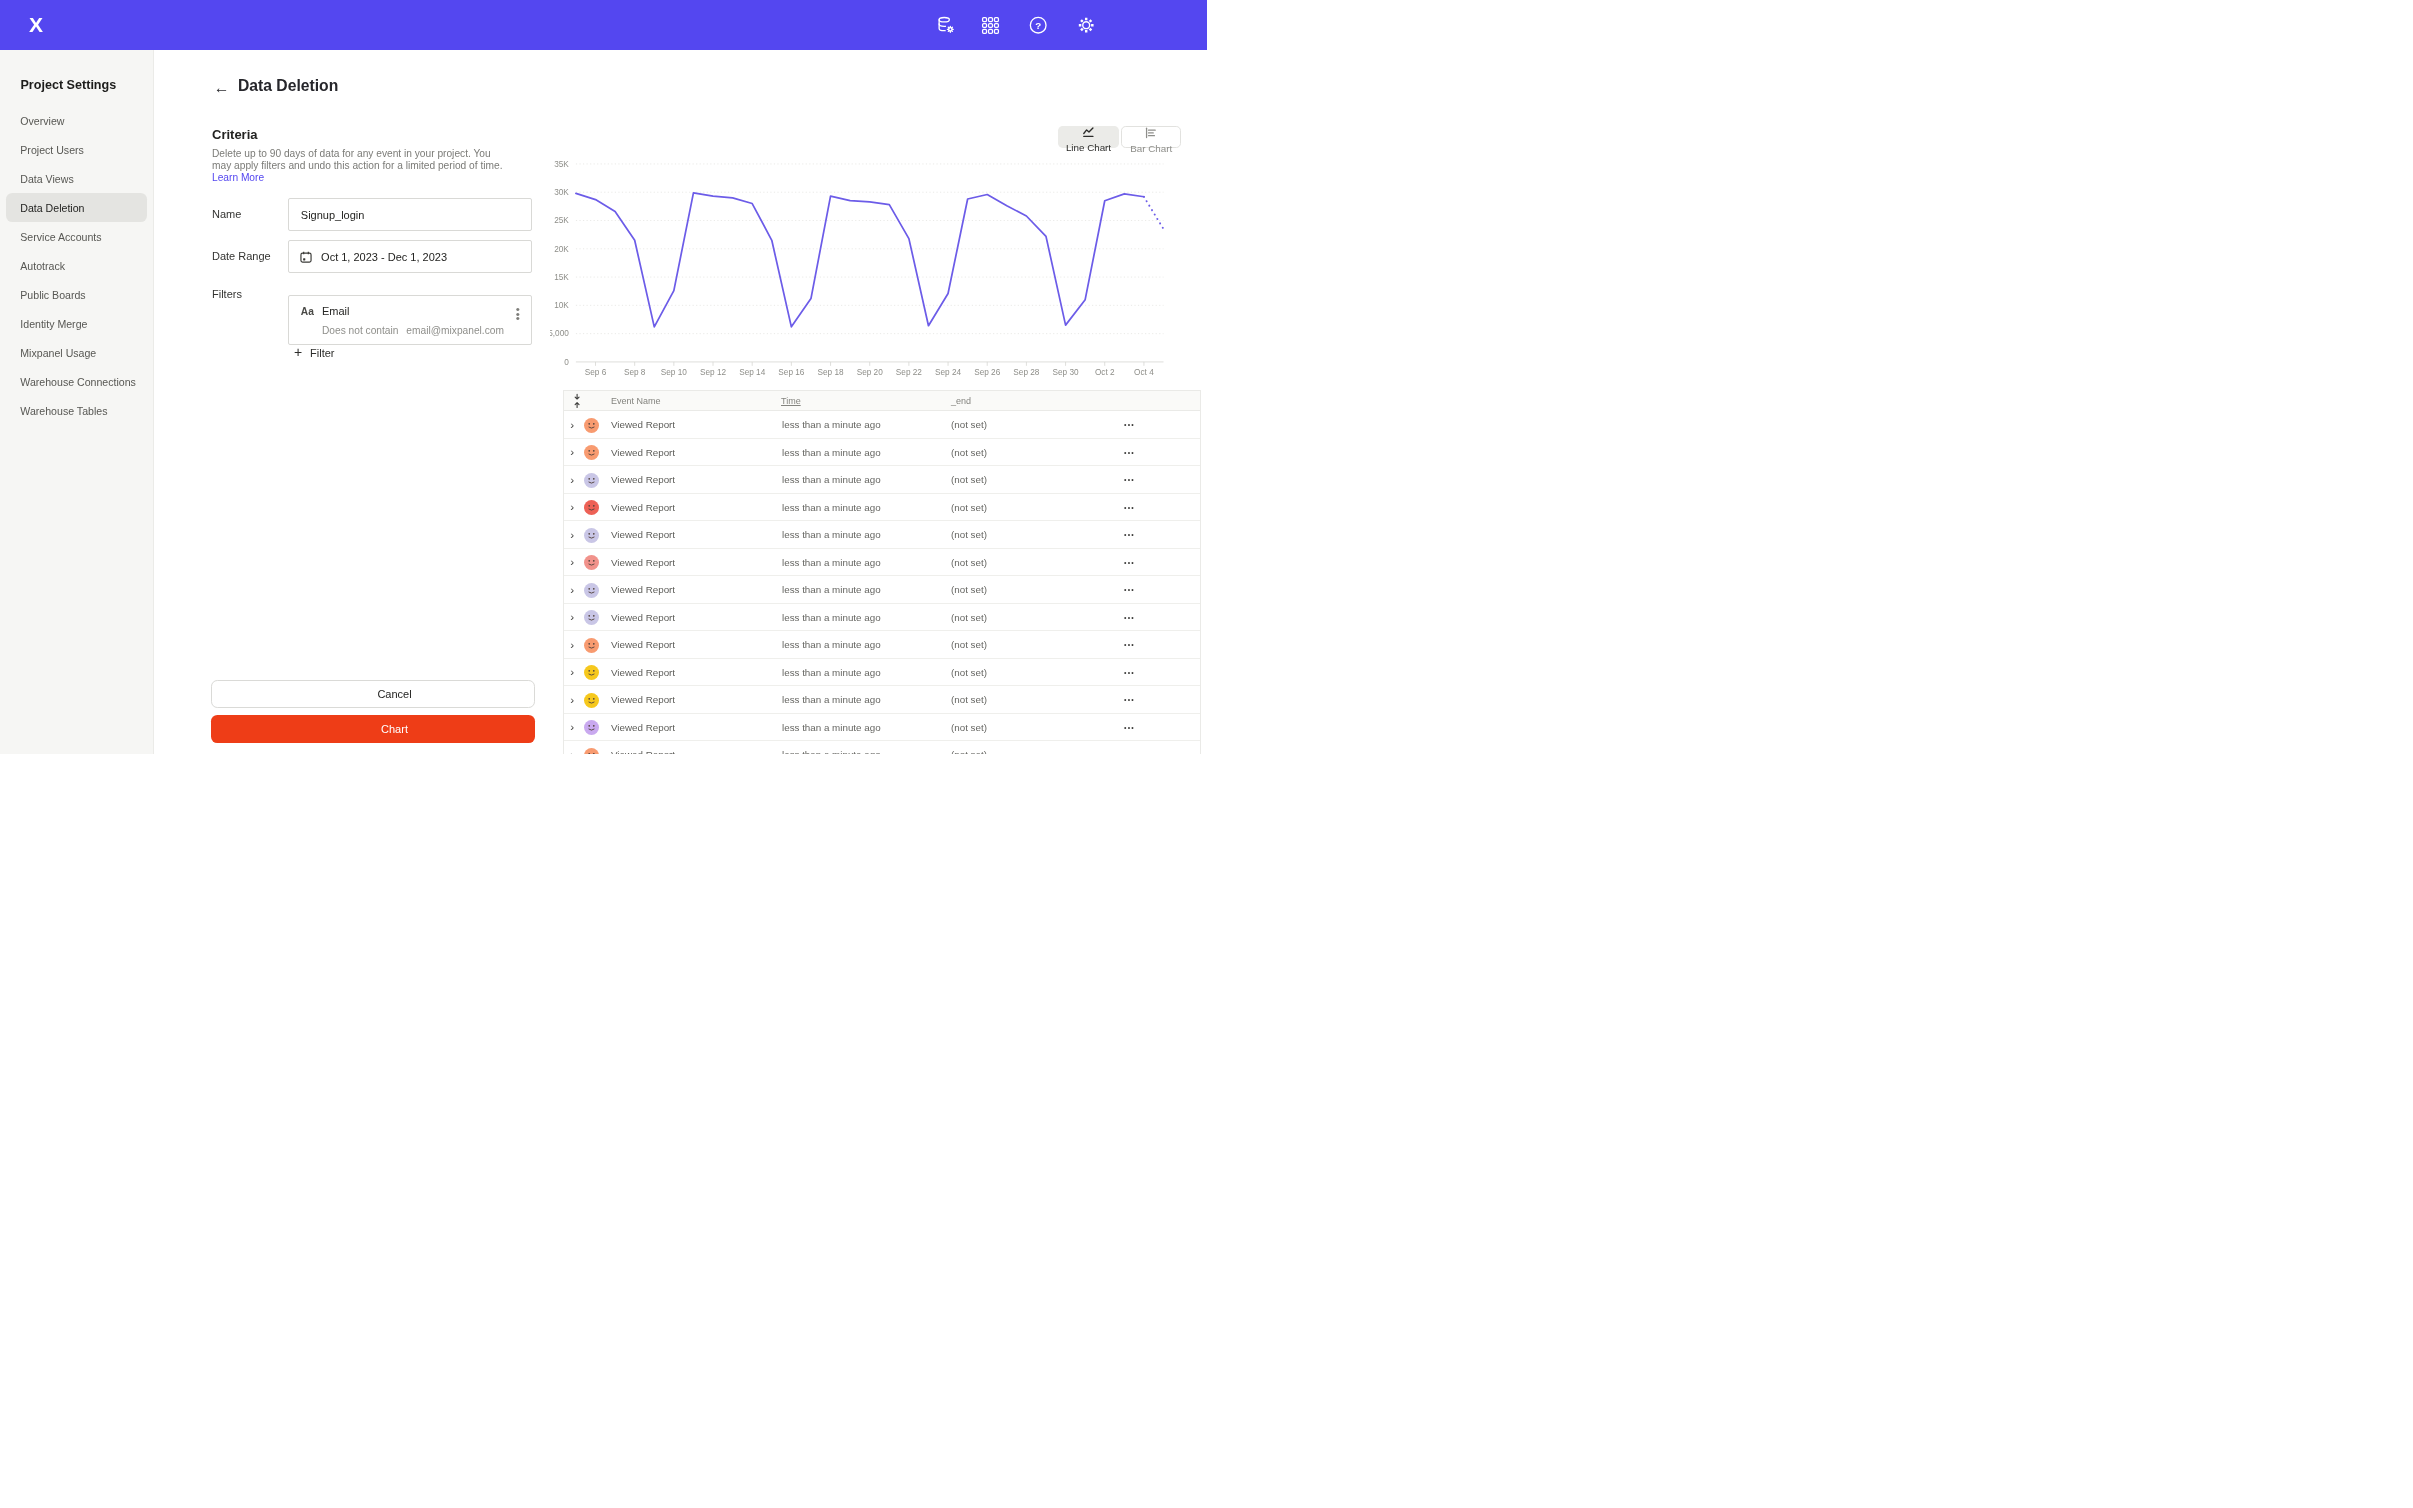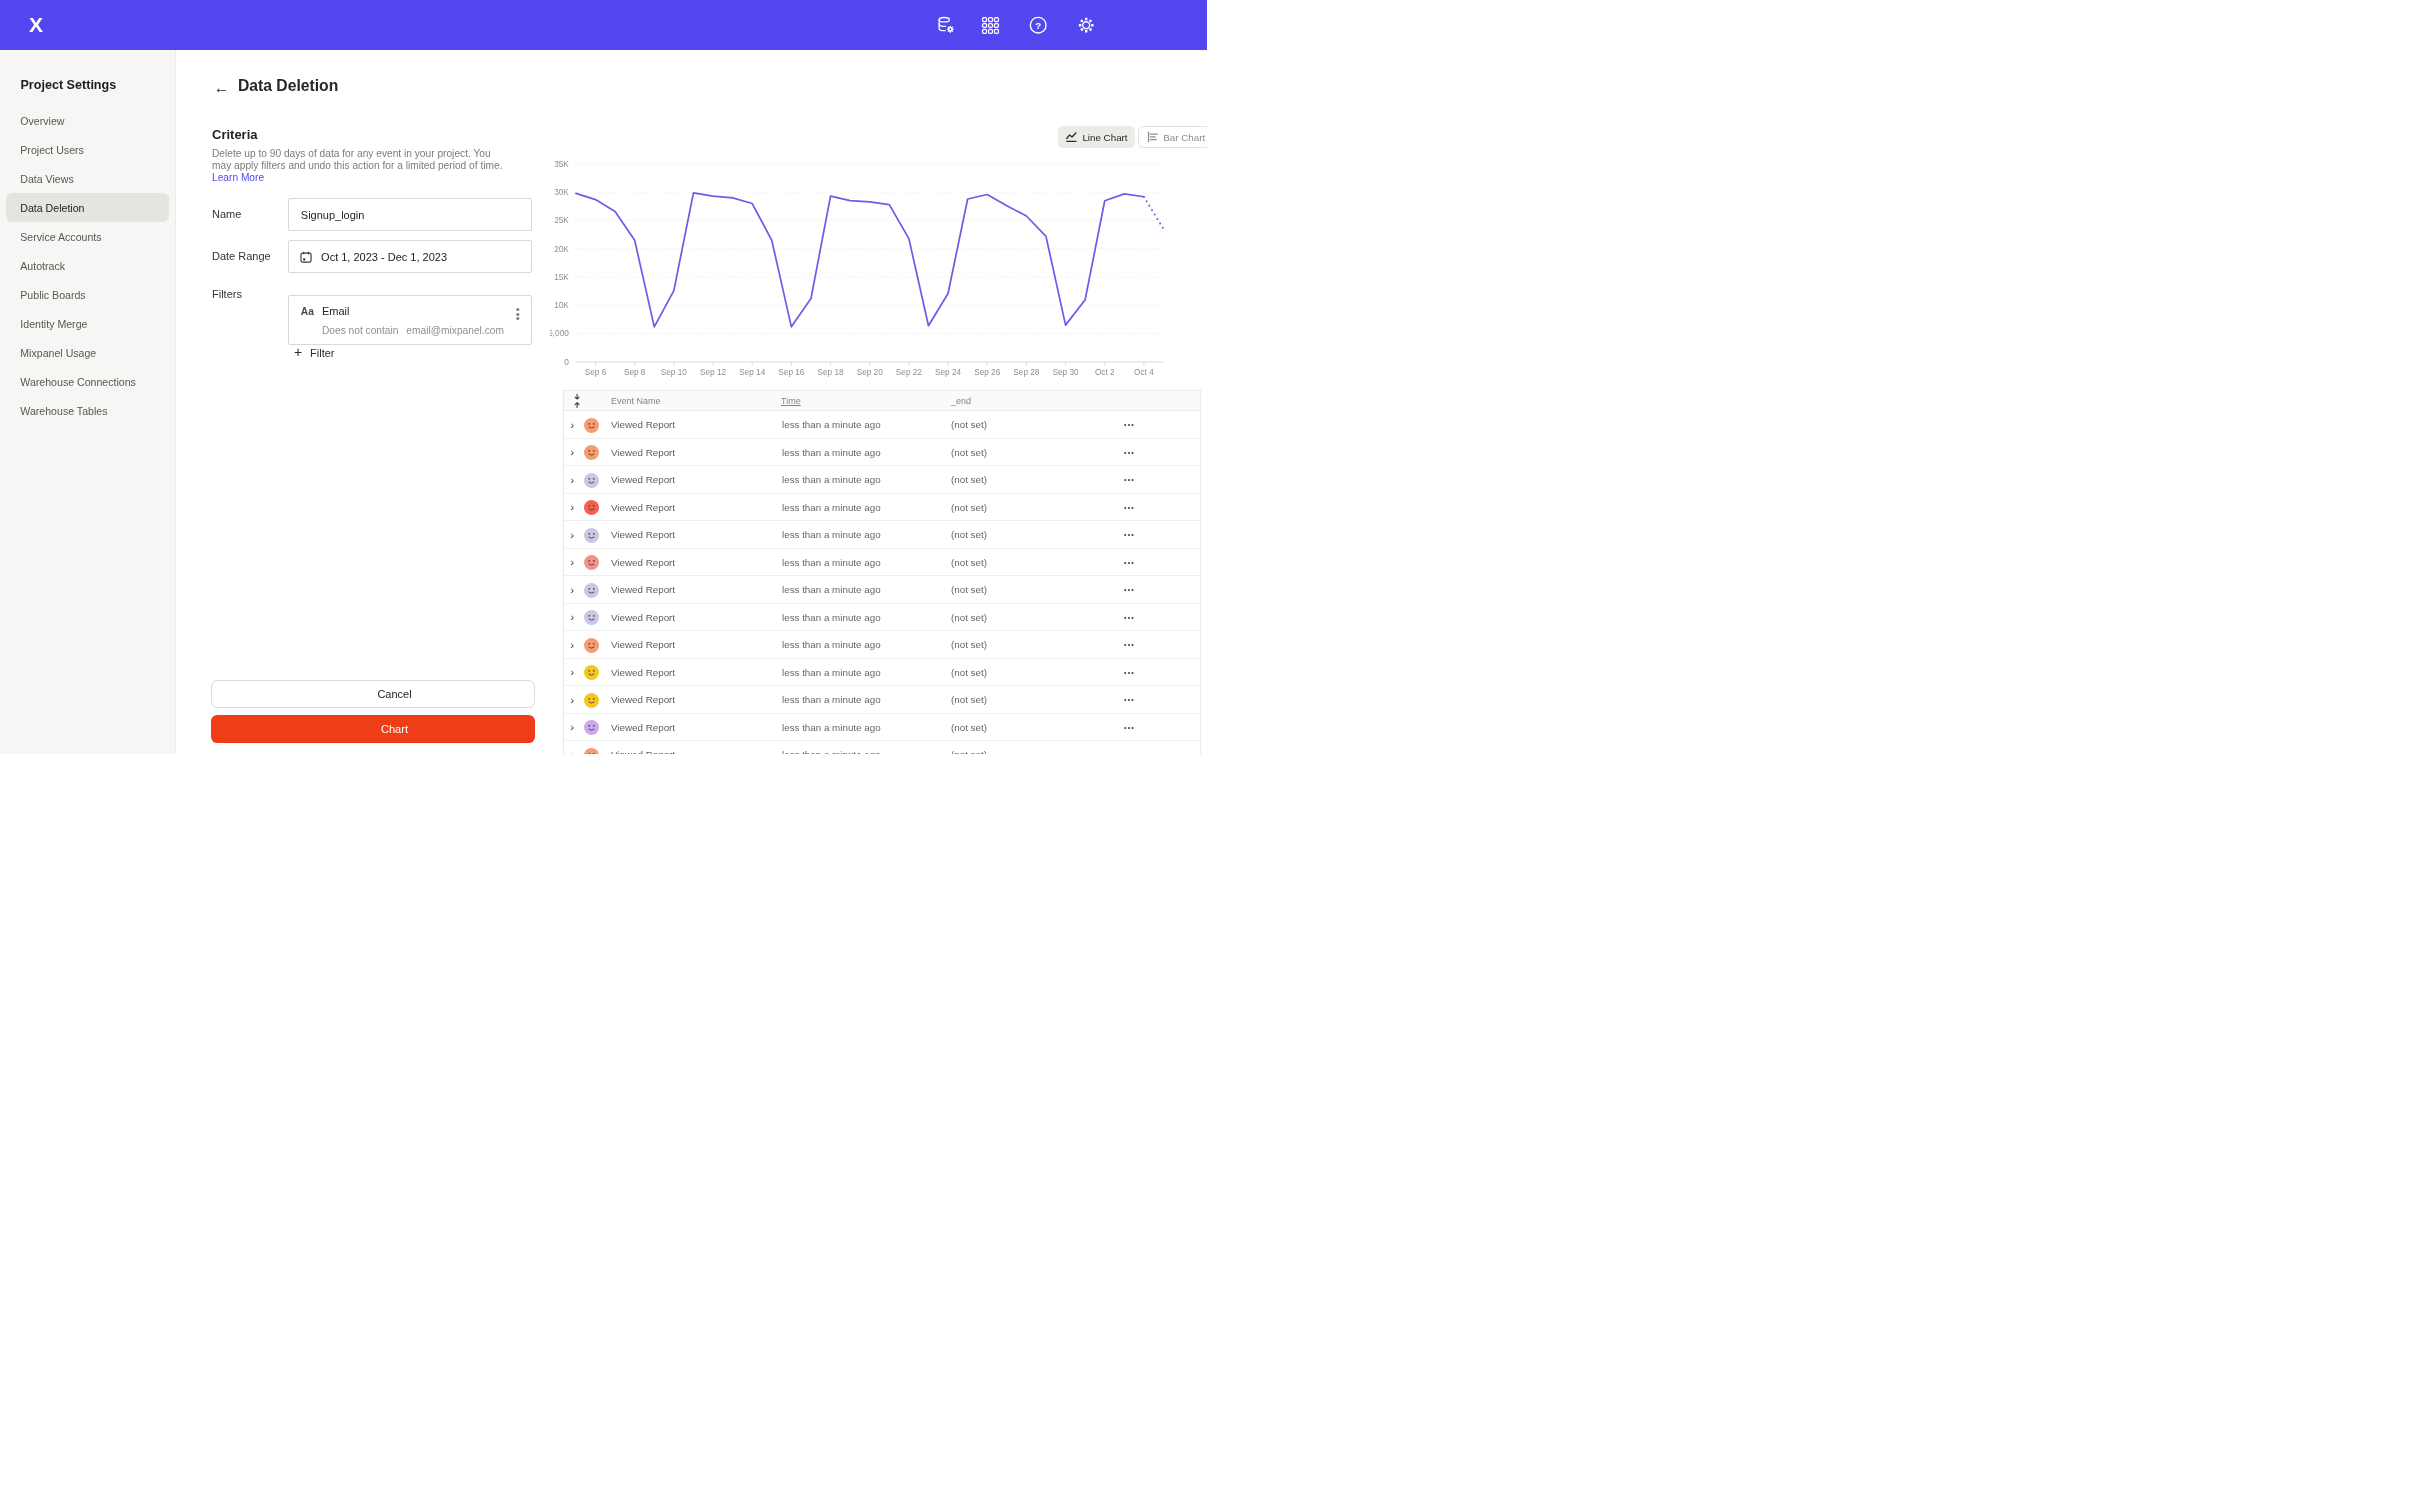--- a/index.html
+++ b/index.html
@@ -9,21 +9,21 @@
 
   
   .topbar { position:absolute; left:0; top:0; width:1207px; height:50px; background:#5447f0; }
   .logo { position:absolute; left:22px; top:11px; width:28px; height:28px; color:#fff;
           font-size:21px; font-weight:700; display:flex; align-items:center; justify-content:center; }
   .tb-icon { position:absolute; top:15px; width:21px; height:21px; color:#fff; cursor:pointer;
              display:flex; align-items:center; justify-content:center; }
   .tb-icon svg { display:block; }
 
   
-  .sidebar { position:absolute; left:0; top:50px; width:176px; height:704px;
+  .sidebar { position:absolute; left:0; top:50px; width:154px; height:704px;
              background:#f6f6f4; border-right:0.8px solid #ebebe8; }
   .side-title { margin:28px 0 14px 20.4px; font-size:12.6px; font-weight:700; color:#1d1d1b; }
   .side-nav { padding:0 6.3px; }
   .side-item { height:29px; display:flex; align-items:center; padding-left:14px;
                font-size:10.6px; color:#575753; border-radius:6.3px; cursor:pointer; }
   .side-item.active { background:#e4e4e1; color:#232321; font-weight:500; }
 
   
   .back-btn { position:absolute; left:212px; top:78px; width:19px; height:19px; font-size:15.7px;
               color:#2a2a2e; display:flex; align-items:center; justify-content:center; cursor:pointer; }
@@ -46,21 +46,21 @@
   .plus { font-size:14px; font-weight:400; color:#2c2c2a; margin-top:-1.6px; }
 
   .btn { position:absolute; left:211px; width:324px; height:27.5px; border-radius:6.3px;
          display:flex; align-items:center; justify-content:center; font-size:11px; cursor:pointer;padding-left:43px; }
   .btn-cancel { top:680px; background:#fff; border:0.8px solid #dadad7; color:#232321; }
   .btn-delete { top:715px; background:#ee3d17; color:#fff; font-weight:500; }
 
   
   .toggle-wrap { position:absolute; left:1058px; top:126px; display:flex; gap:2.4px; }
   .toggle-btn { height:22px; display:flex; align-items:center; gap:4.7px; padding:0 7.9px;
-                border-radius:4.7px; font-size:9.8px; cursor:pointer; white-space:nowrap; }
+                border-radius:4.7px; font-size:9.8px; cursor:pointer; white-space:nowrap;flex-direction:column; }
   .toggle-btn.sel { background:#ebebe8; color:#2b2b29; font-weight:500; }
   .toggle-btn.unsel { background:#fff; border:0.8px solid #e2e2df; color:#8e8e8a; }
 
   
   .chart { position:absolute; left:550px; top:156px; width:641px; height:228px; }
   .chart text { font-size:10.5px; fill:#8e8e89; }
 
   
   .etable { position:absolute; left:563px; top:390px; width:638px; height:364px;
             border:0.8px solid #eaeae7; border-bottom:none; background:#fff; overflow:hidden; }

